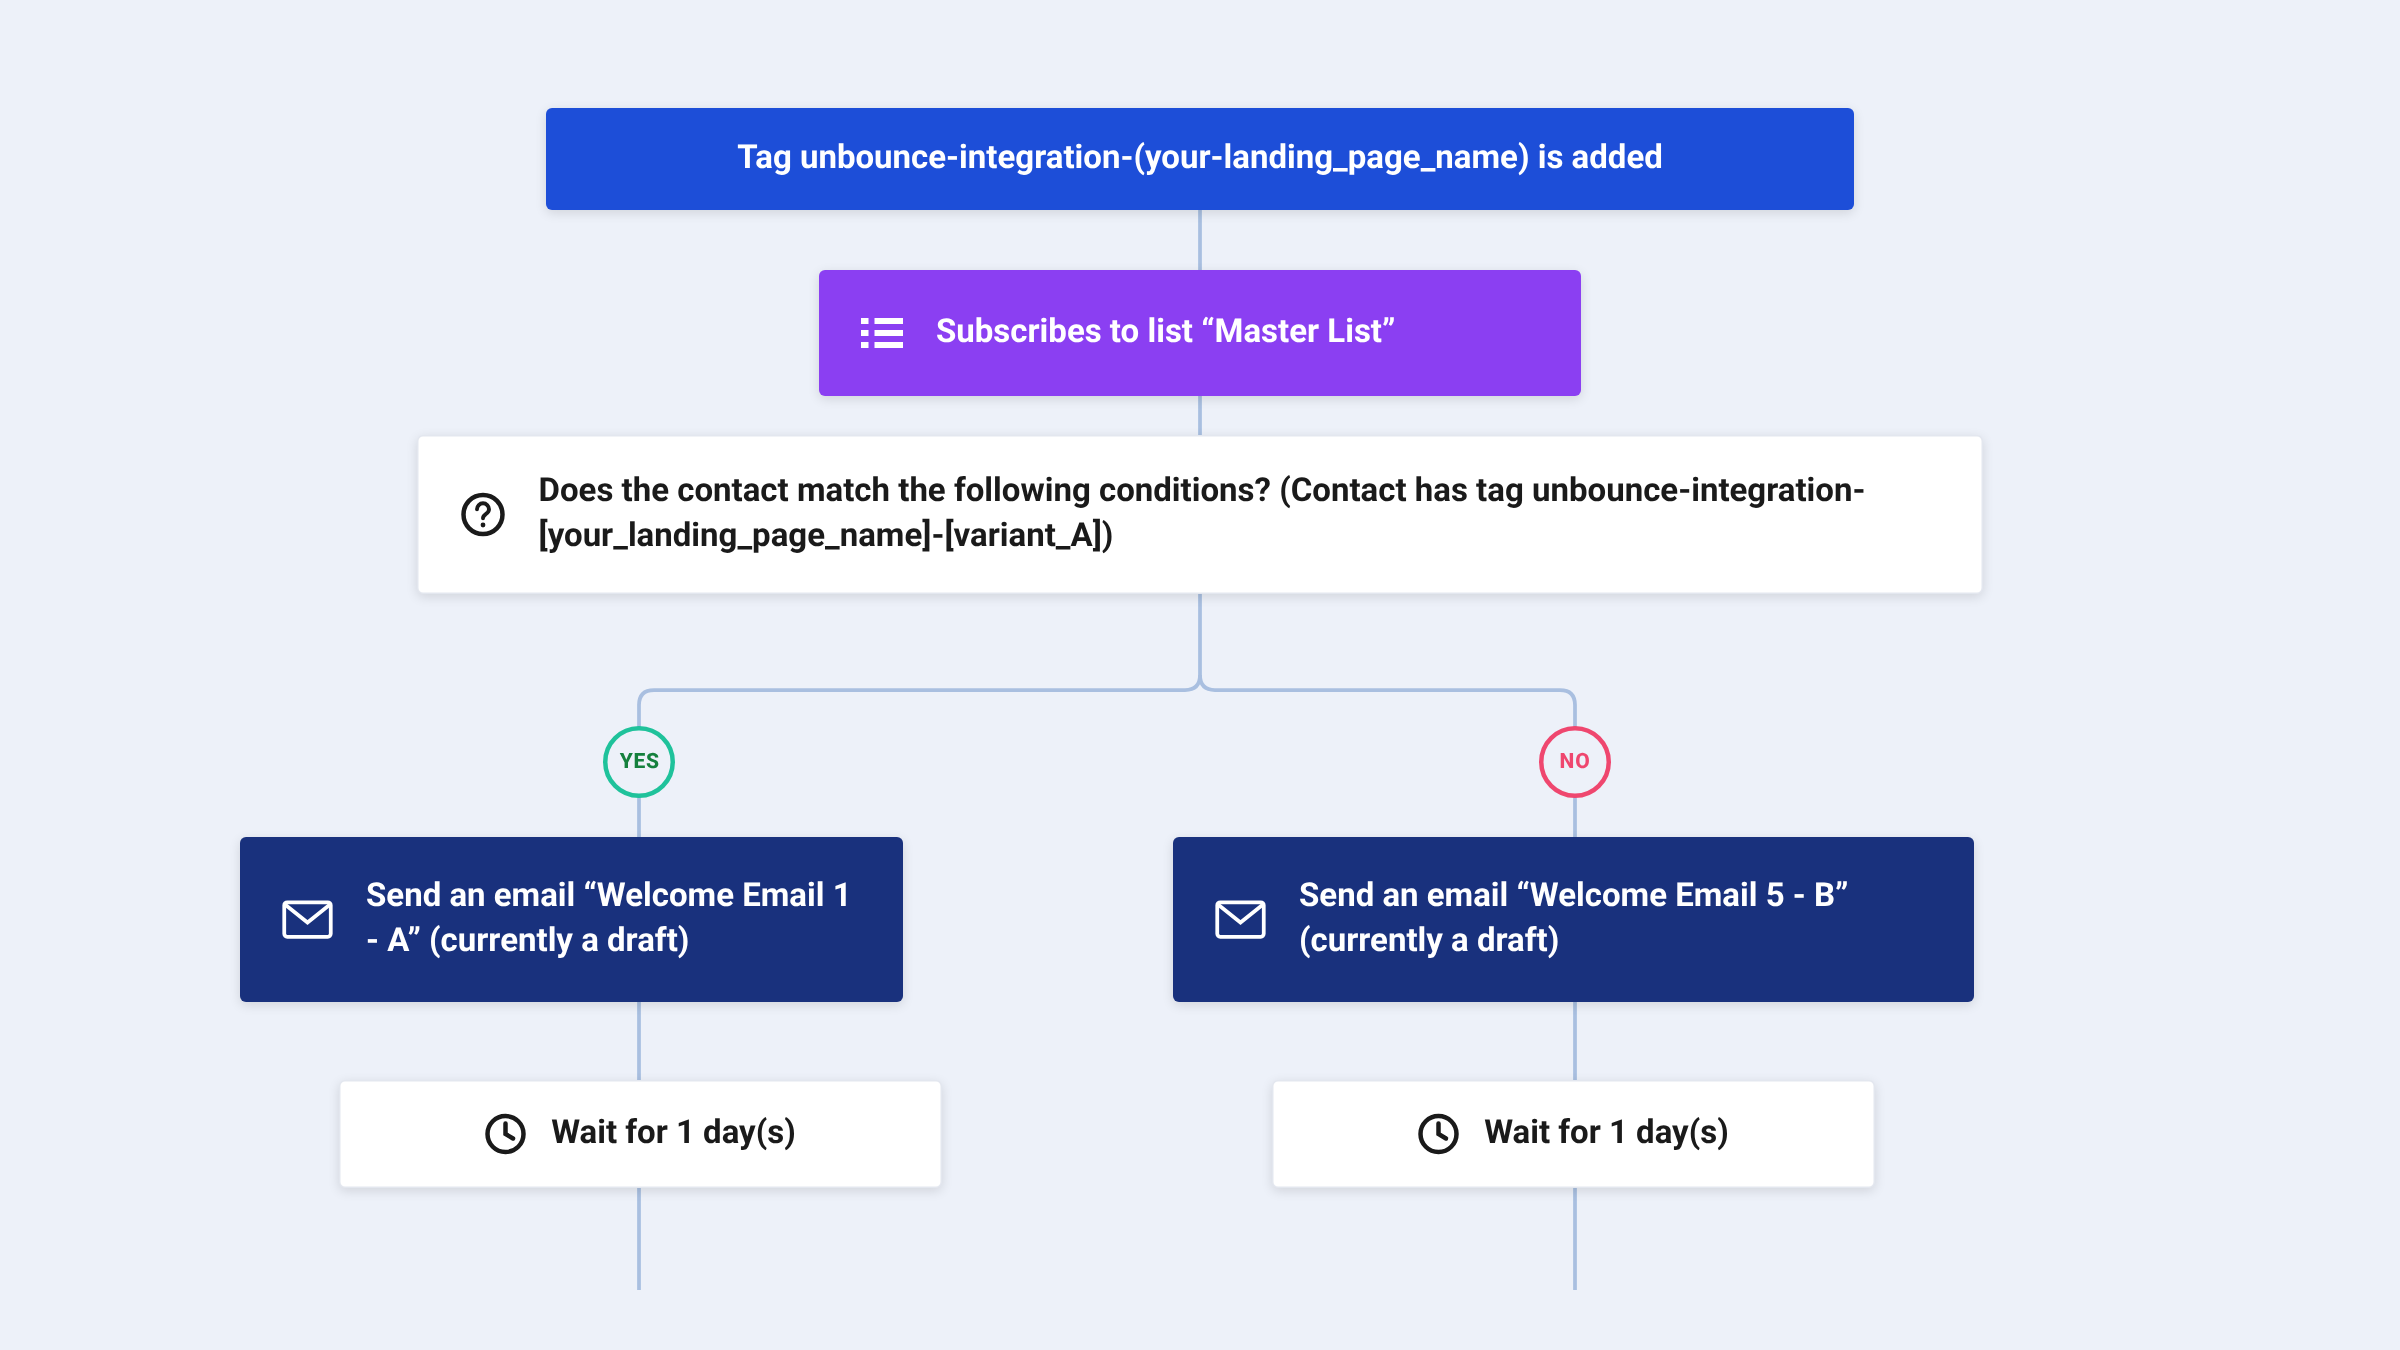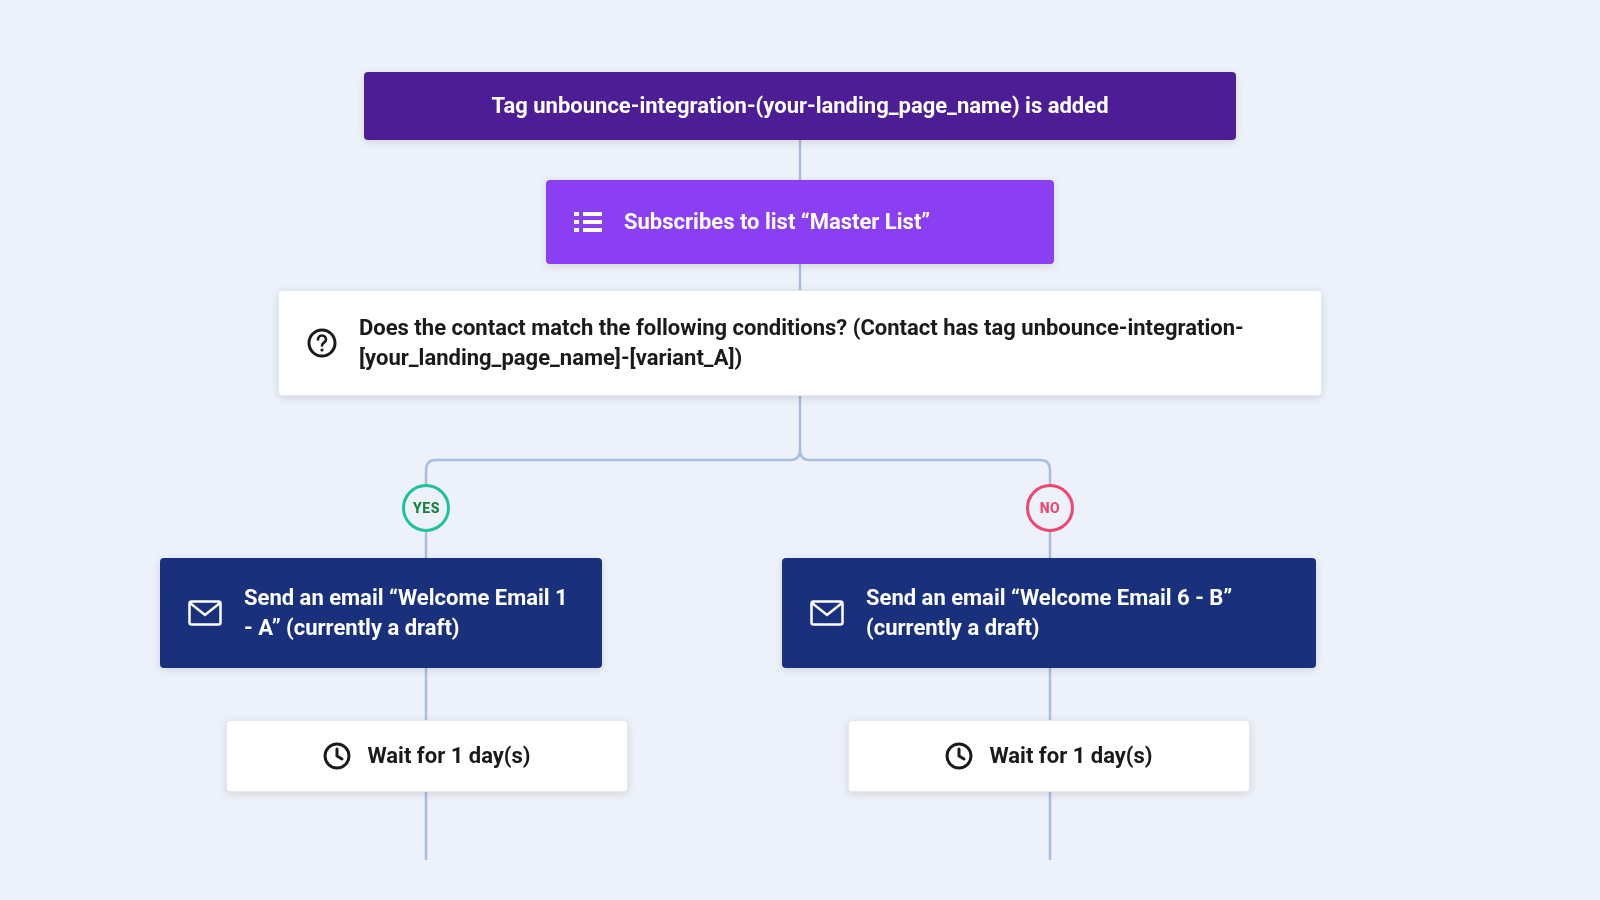--- a/index.html
+++ b/index.html
@@ -22,21 +22,21 @@
     font-size: 22px;
     line-height: 1.35;
   }
   .node .icon {
     flex: 0 0 auto;
     margin-right: 22px;
     display: flex;
     align-items: center;
     justify-content: center;
   }
-  .trigger { background: #4c1d95; color: #fff; justify-content: center; }
+  .trigger { background: #1d4ed8; color: #fff; justify-content: center; }
   .subscribe { background: #8b3ff2; color: #fff; }
   .condition { background: #ffffff; color: #1a1a1a; border: 1px solid #e3e7ef; }
   .email { background: #19317d; color: #fff; }
   .wait { background: #ffffff; color: #1a1a1a; border: 1px solid #e3e7ef; justify-content: center; text-align: right; }
   .wait .icon { margin-right: 16px; }
   .badge {
     position: absolute;
     width: 48px; height: 48px;
     border: 3px solid;
     border-radius: 50%;
@@ -133,21 +133,21 @@
   <span style="max-width:430px;">Send an email “Welcome Email 1 - A” (currently a draft)</span>
 </div>
 
 <div class="node email" style="left:782px; top:558px; width:534px; height:110px;">
   <span class="icon">
     <svg width="34" height="26" viewBox="0 0 34 26" fill="none">
       <rect x="1.5" y="1.5" width="31" height="23" rx="2" stroke="#fff" stroke-width="2.5"></rect>
       <path d="M2 3l15 12L32 3" stroke="#fff" stroke-width="2.5" fill="none"></path>
     </svg>
   </span>
-  <span style="max-width:430px;">Send an email “Welcome Email 6 - B” (currently a draft)</span>
+  <span style="max-width:430px;">Send an email “Welcome Email 5 - B” (currently a draft)</span>
 </div>
 
 <div class="node wait" style="left:226px; top:720px; width:402px; height:72px;">
   <span class="icon">
     <svg width="28" height="28" viewBox="0 0 28 28" fill="none">
       <circle cx="14" cy="14" r="12" stroke="#1a1a1a" stroke-width="3"></circle>
       <path d="M14 7v7l5 3" stroke="#1a1a1a" stroke-width="3" stroke-linecap="round" fill="none"></path>
     </svg>
   </span>
   <span>Wait for 1 day(s)</span>

